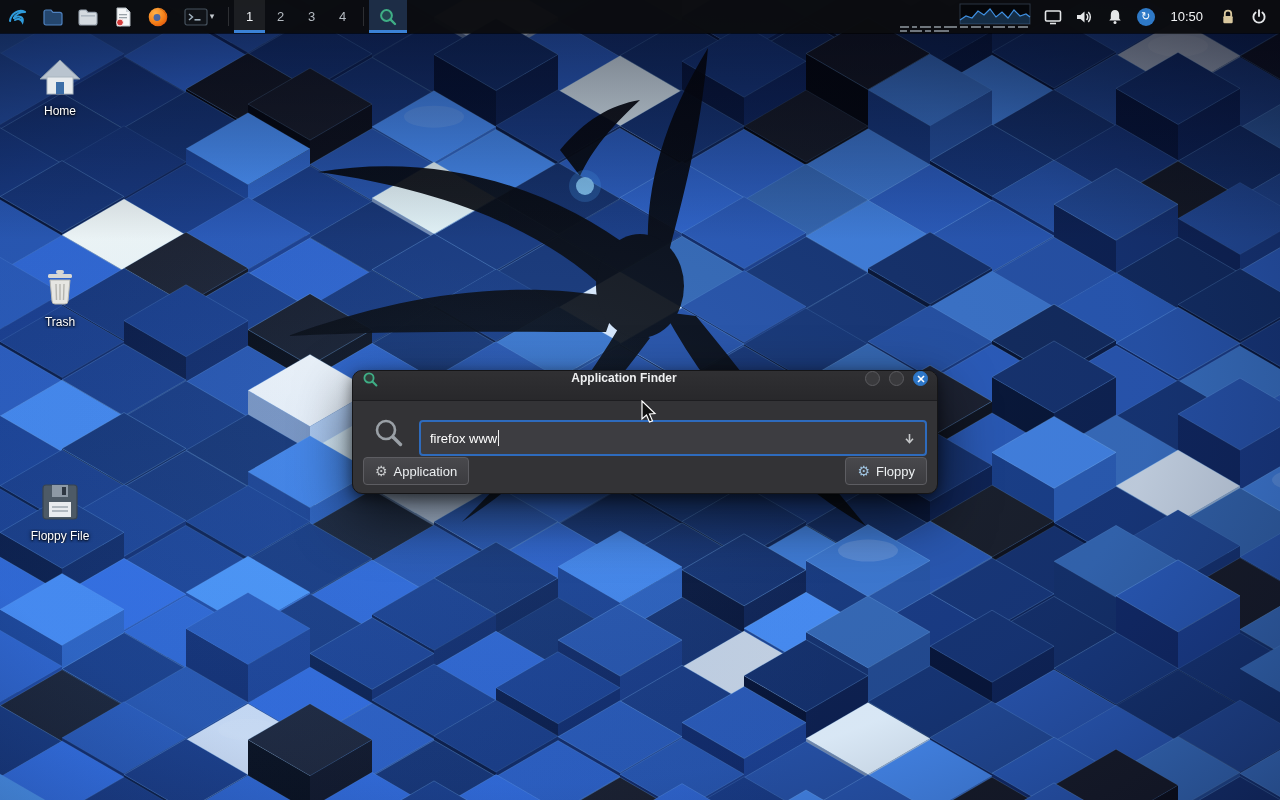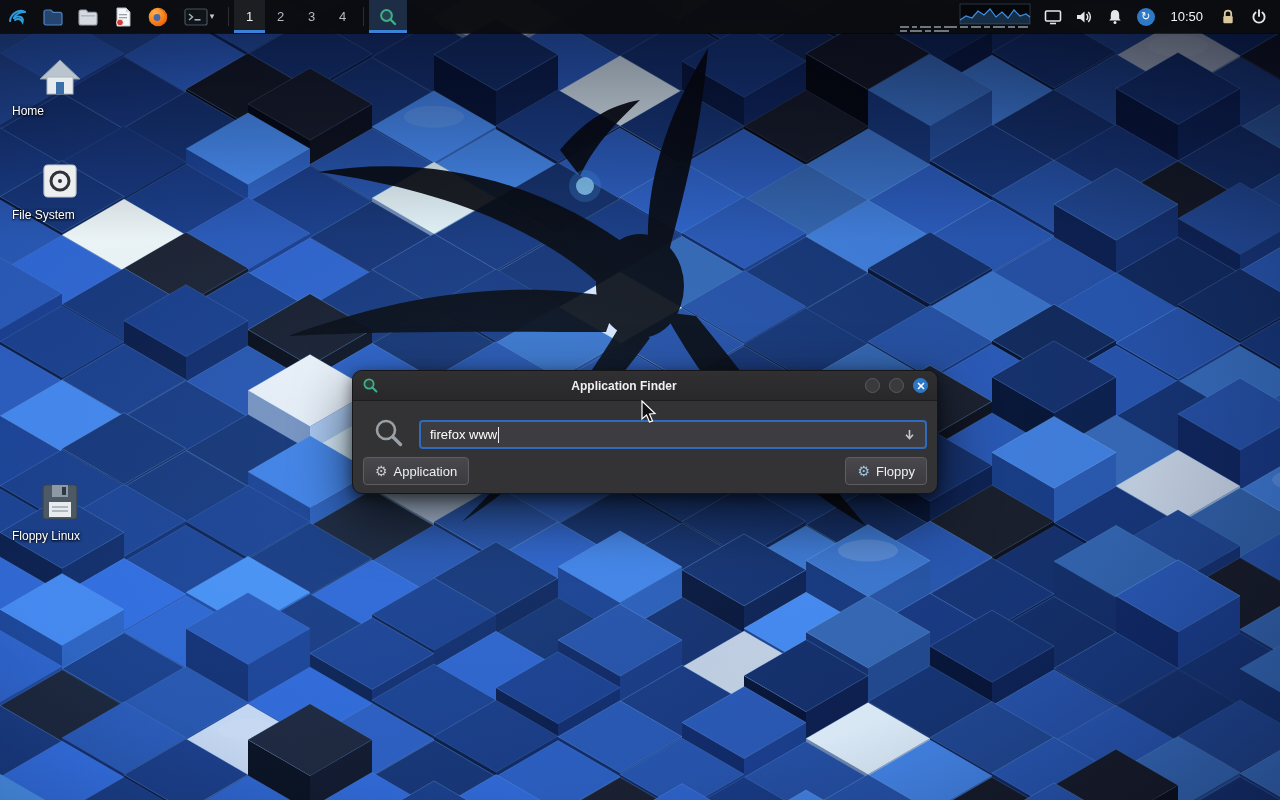--- a/index.html
+++ b/index.html
@@ -29,40 +29,40 @@
   .ribtn { width:31px; height:33px; border:none; background:transparent; display:flex;
            align-items:center; justify-content:center; }
   .clock { border:none; background:transparent; color:#f2f3f4; font-size:13px;
            font-family:inherit; margin:0 9px; }
   .updot { width:18px; height:18px; border-radius:50%; background:#2e79c7; color:#fff;
            font-size:11px; line-height:18px; text-align:center; display:block;
            font-family:"DejaVu Sans",sans-serif; }
   .sysmon { width:135px; height:30px; margin-right:4px; }
 
   
-  .dicon { position:absolute; left:12px; width:96px; text-align:left; z-index:10; }
+  .dicon { position:absolute; left:12px; width:96px; text-align:center; z-index:10; }
   .dicon .ic { width:48px; height:48px; margin:0 auto; display:flex; align-items:center; justify-content:center; }
   .dicon .lbl { margin-top:3px; font-size:12px; color:#ffffff;
                 text-shadow:0 1px 2px #000, 0 0 4px rgba(0,0,0,.9); white-space:nowrap;
                 overflow:hidden; text-overflow:ellipsis; }
 
   
   .appfinder { position:absolute; left:352px; top:370px; width:586px; height:124px;
                background:#333336; border:1px solid #151517; border-radius:10px;
                box-shadow:0 22px 55px rgba(0,0,0,.65), 0 4px 14px rgba(0,0,0,.5); z-index:40; }
-  .titlebar { position:relative; height:30px; display:flex; align-items:center; padding:0 9px;
+  .titlebar { position:relative; height:30px; display:flex; align-items:flex-start; padding:0 9px;
               background:linear-gradient(#303033,#28282b); border-bottom:1px solid #1d1d20;
               border-radius:9px 9px 0 0; }
   .title { position:absolute; left:50px; right:92px; text-align:center; font-weight:bold;
            font-size:12px; color:#eff0f1; }
   .wbtns { margin-left:auto; display:flex; gap:9px; align-items:center; }
   .wbtn { width:15px; height:15px; border-radius:50%; background:#3a3a3d; border:1px solid #5b5b5f;
           padding:0; display:flex; align-items:center; justify-content:center; }
   .wbtn.close { background:#2d77c9; border-color:#2d77c9; }
-  .entry { position:absolute; left:66px; right:10px; top:49px; height:29px;
+  .entry { position:absolute; left:66px; right:10px; top:49px; height:36px;
            background:#3d3d41; border:2px solid #2e6bbd; border-radius:4px;
            display:flex; align-items:center; padding:0 9px; }
   .entry-text { color:#ffffff; font-size:13px; white-space:pre; }
   .caret { width:1px; height:16px; background:#f0f0f0; margin-left:1px; }
   .entry-arrow { margin-left:auto; display:flex; align-items:center; }
   .bigmag { position:absolute; left:20px; top:46px; }
   .afbtn { position:absolute; bottom:8px; height:28px; display:inline-flex; align-items:center;
            gap:6px; padding:0 11px; background:linear-gradient(#49494d,#3c3c40);
            border:1px solid #5d5d62; border-radius:4px; color:#eceff1; font-size:13px;
            font-family:inherit; }
@@ -1326,45 +1326,48 @@
     <div class="ic">
       <svg width="48" height="48" viewBox="0 0 48 48">
         <polygon points="24,7 44,26 4,26" fill="#b9c4cf" stroke="#8696a6" stroke-width="1"></polygon>
         <rect x="11" y="24" width="26" height="17" fill="#e7ebee" stroke="#aab6c0" stroke-width="1"></rect>
         <rect x="20" y="29" width="8" height="12" fill="#3c6ea8"></rect>
       </svg>
     </div>
     <div class="lbl">Home</div>
   </div>
 
-  <div class="dicon" style="top:157px">
+
+  <div class="dicon" style="top:264px">
     <div class="ic">
       <svg width="48" height="48" viewBox="0 0 48 48">
-        <rect x="8" y="8" width="32" height="32" rx="4" fill="#eceef0" stroke="#c3c8cd" stroke-width="1.2"></rect>
-        <circle cx="24" cy="24" r="9" fill="none" stroke="#2f3338" stroke-width="3"></circle>
-        <circle cx="24" cy="24" r="2" fill="#2f3338"></circle>
+        <rect x="20" y="6" width="8" height="4" rx="2" fill="#d8d8d4"></rect>
+        <rect x="12" y="10" width="24" height="4" rx="1.5" fill="#d8d8d4"></rect>
+        <path d="M14,16 h20 l-2,21 a3,3 0 0 1 -3,3 h-10 a3,3 0 0 1 -3,-3 Z" fill="#e6e6e2" stroke="#b5b5b0" stroke-width="1"></path>
+        <line x1="20" y1="20" x2="20.5" y2="36" stroke="#b5b5b0" stroke-width="1.4"></line>
+        <line x1="24" y1="20" x2="24" y2="36" stroke="#b5b5b0" stroke-width="1.4"></line>
+        <line x1="28" y1="20" x2="27.5" y2="36" stroke="#b5b5b0" stroke-width="1.4"></line>
       </svg>
     </div>
-    <div class="lbl">File System</div>
+    <div class="lbl">Trash</div>
   </div>
-
 
 
   <div class="dicon" style="top:478px">
     <div class="ic">
       <svg width="48" height="48" viewBox="0 0 48 48">
         <rect x="7" y="7" width="34" height="34" rx="3" fill="#4d5a66" stroke="#39444f" stroke-width="1.2"></rect>
         <rect x="16" y="7" width="16" height="12" fill="#8d99a5"></rect>
         <rect x="26" y="9" width="4" height="8" fill="#2e3742"></rect>
         <rect x="13" y="24" width="22" height="15" fill="#e9ecef"></rect>
         <line x1="16" y1="29" x2="32" y2="29" stroke="#9aa4ad" stroke-width="1.4"></line>
         <line x1="16" y1="33" x2="32" y2="33" stroke="#9aa4ad" stroke-width="1.4"></line>
       </svg>
     </div>
-    <div class="lbl">Floppy Linux</div>
+    <div class="lbl">Floppy File</div>
   </div>
 
   <div class="appfinder">
     <div class="titlebar">
       <svg width="17" height="17" viewBox="0 0 17 17">
         <circle cx="7" cy="7" r="4.6" fill="rgba(60,170,120,0.15)" stroke="#3fae85" stroke-width="1.8"></circle>
         <line x1="10.4" y1="10.4" x2="14.4" y2="14.4" stroke="#3fae85" stroke-width="2.1" stroke-linecap="round"></line>
       </svg>
       <div class="title">Application Finder</div>
       <div class="wbtns">

